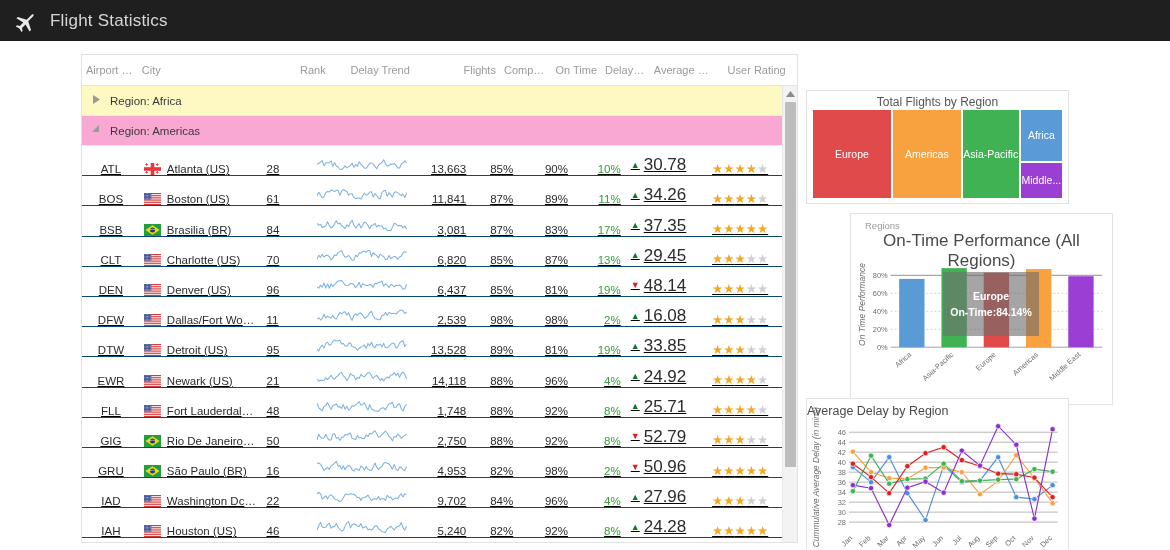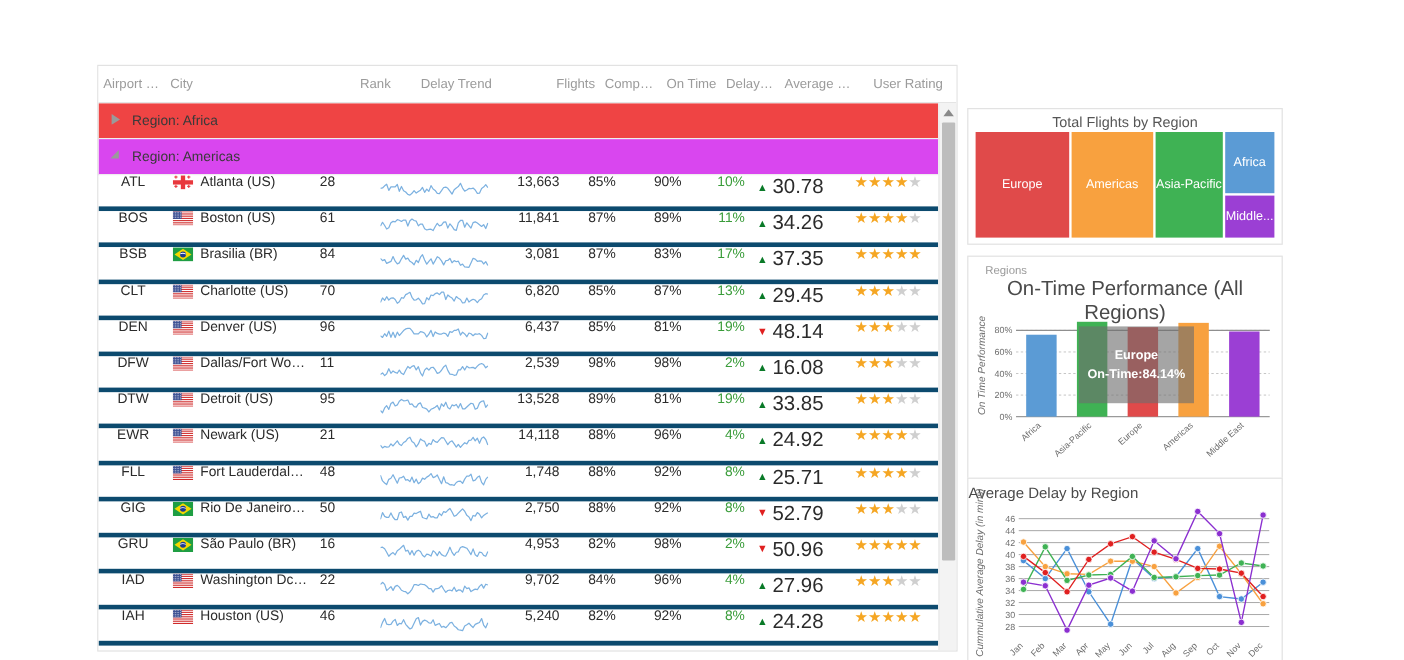--- a/index.html
+++ b/index.html
@@ -36,30 +36,30 @@
     display:flex; align-items:center; position:relative;
   }
   .grid-head .th {
     font-size:11px; color:#9b9b9b; font-weight:400; white-space:nowrap;
     overflow:hidden; text-overflow:ellipsis; padding:0 4px;
   }
   .grid-body { position:absolute; left:0; top:31px; right:15px; bottom:0; overflow:hidden; }
 
   .group-row {
     height:30px; display:flex; align-items:center; padding-left:10px;
-    border-bottom:1px solid #eeeeee; background:#d946ef;
-  }
-  .group-row.g-first { background:#ef4444; }
+    border-bottom:1px solid #eeeeee; background:#f9a8d4;
+  }
+  .group-row.g-first { background:#fef9c3; }
   .tri { width:12px; height:12px; position:relative; margin-right:6px; }
   .tri svg { display:block; }
   .group-label { font-size:11.5px; color:#3a3a3a; }
 
   .row {
-    height:30.2px; display:flex; align-items:flex-start;
-    border-bottom:4px solid #0c4a6e; background:#fff;
+    height:30.2px; display:flex; align-items:flex-end;
+    border-bottom:1px solid #0c4a6e; background:#fff;text-decoration:underline;
   }
   .cell { font-size:11.5px; color:#2b2b2b; padding:0 4px; white-space:nowrap;
           overflow:hidden; text-overflow:ellipsis; }
 
   .c-code   { width:62px; text-align:center; color:#2b2b2b; }
   .c-city   { width:130px; display:flex; align-items:center; gap:6px; }
   .c-rank   { width:56px; text-align:left; padding-left:6px; }
   .c-trend  { width:105px; display:flex; align-items:center; justify-content:center; }
   .c-flights{ width:66px; text-align:right; padding-right:6px;}
   .c-comp   { width:56px; text-align:right; padding-right:12px;}
@@ -106,21 +106,21 @@
   .vscroll .thumb {
     position:absolute; left:2px; top:16px; width:11px; height:365px;
     background:#bdbdbd; border-radius:1px;
   }
 
   
   .panel {
     position:absolute; border:1px solid #e2e2e2; background:#fff;
   }
   #panel-treemap { left:806px; top:49px;  width:263px; height:114px; }
-  #panel-bar     { left:806px; top:172px; width:263px; height:192px; }
+  #panel-bar     { left:850px; top:172px; width:263px; height:192px; }
   #panel-line    { left:806px; top:357px; width:263px; height:188px; }
 
   .panel-title {
     text-align:center; font-size:12px; color:#565656; padding-top:4px;
     font-weight:400;
   }
   .tm-area { position:absolute; left:6px; top:19px; right:6px; bottom:5px; display:flex; gap:2px; }
   .tm-cell {
     display:flex; align-items:center; justify-content:center;
     color:#fff; font-size:10.5px; overflow:hidden; white-space:nowrap;
@@ -145,20 +145,28 @@
 
   .axis-text { font-size:7.5px; fill:#6e6e6e; font-family:"Liberation Sans", sans-serif; }
   .axis-title { font-size:8.5px; fill:#6e6e6e; font-style:italic;
                 font-family:"Liberation Sans", sans-serif; }
 </style>
 </head>
 <body>
 
 <div id="app">
 
+  <div class="titlebar">
+    <span class="plane-icon">
+      <svg width="26" height="26" viewBox="0 0 24 24">
+        <path fill="#e8e8e8" d="M21.4 7.6c.5-.5.6-1.2.2-1.6-.4-.4-1.1-.3-1.6.2l-4.6 4.6-8.2-2.6-1.3 1.3 6.4 3.8-3.2 3.2-2.7-.5-1 1 3.3 1.9 1.9 3.3 1-1-.5-2.7 3.2-3.2 3.8 6.4 1.3-1.3-2.6-8.2z"></path>
+      </svg>
+    </span>
+    <div class="app-title">Flight Statistics</div>
+  </div>
 
   <div class="content">
 
     <div class="grid-wrap">
 
       <div class="grid-head">
         <div class="th h-code">Airport Code</div>
         <div class="th h-city">City</div>
         <div class="th h-rank">Rank</div>
         <div class="th h-trend">Delay Trend</div>

